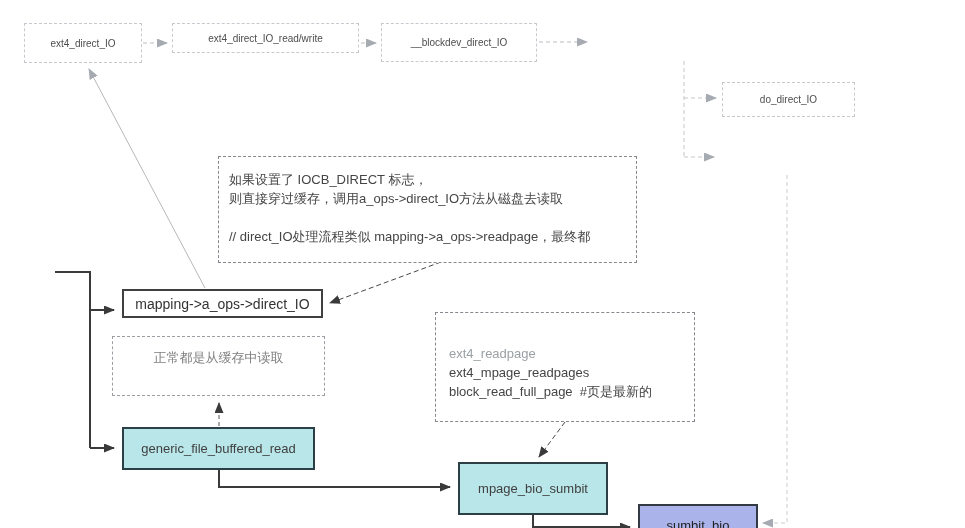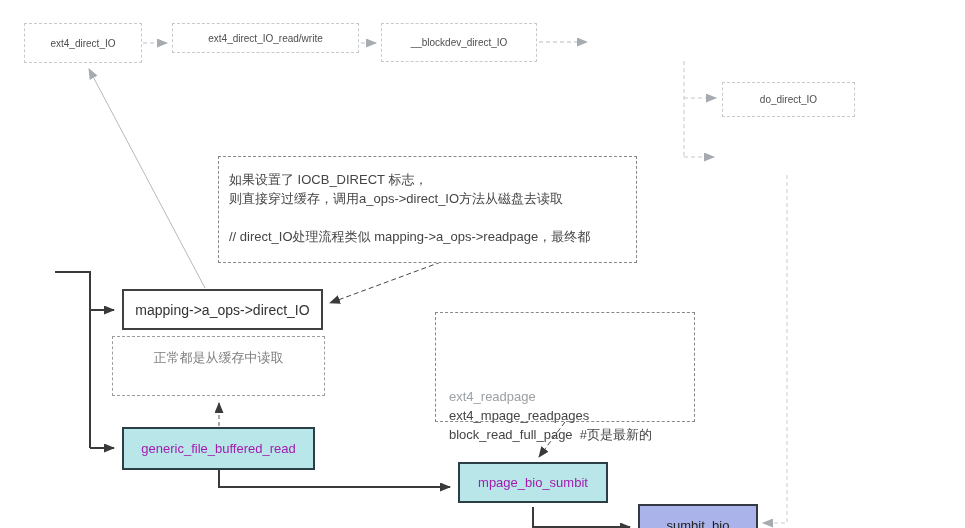--- a/index.html
+++ b/index.html
@@ -12,37 +12,37 @@
     position:absolute;z-index:2;display:flex;align-items:center;justify-content:center;
     box-sizing:border-box;white-space:nowrap;
   }
   .node-dashed{
     border:1px dashed #c6cacf;background:#fff;color:#4d4d4d;font-size:10px;
   }
   .node-solid{
     border:2px solid #404040;background:#fff;color:#333;font-size:14px;
   }
   .node-teal{
-    border:2px solid #2c3e46;background:#b9e6e9;color:#a21caf;font-size:13px;
+    border:2px solid #2c3e46;background:#b9e6e9;color:#404040;font-size:13px;
   }
   .node-purple{
     border:2px solid #333a44;background:#abb3eb;color:#222;font-size:13px;
   }
   .note{
     position:absolute;z-index:2;box-sizing:border-box;background:#fff;
     border:1px dashed #85898e;color:#454545;font-size:13px;line-height:19px;
   }
   .note div{white-space:pre;}
   .note-direct-io{padding:13px 8px 0 10px;}
   .note-cache{
     border-color:#9b9fa4;color:#7f7f7f;text-align:center;
     padding-top:10px;line-height:21px;
   }
   .note-readpage{padding:31px 8px 0 13px;}
-  .dim{color:#9aa0a4;margin-top:43px;}
+  .dim{color:#9aa0a4;}
 </style>
 </head>
 <body>
 
 <div class="canvas">
 
   <svg class="wires" width="965" height="528" viewBox="0 0 965 528">
     <defs>
       <marker id="aDark" markerWidth="11" markerHeight="9" refX="10" refY="4.5" orient="auto" markerUnits="userSpaceOnUse">
         <path d="M0,0 L11,4.5 L0,9 z" fill="#3a3a3a"></path>
@@ -92,39 +92,39 @@
     <span>do_direct_IO</span>
   </div>
 
   <div class="note note-direct-io" style="left:218px;top:156px;width:419px;height:107px;">
     <div>如果设置了 IOCB_DIRECT 标志，</div>
     <div>则直接穿过缓存，调用a_ops-&gt;direct_IO方法从磁盘去读取</div>
     <div style="height:19px;"></div>
     <div>// direct_IO处理流程类似 mapping-&gt;a_ops-&gt;readpage，最终都</div>
   </div>
 
-  <div class="node node-solid" style="left:122px;top:289px;width:201px;height:41px;">
+  <div class="node node-solid" style="left:122px;top:289px;width:201px;height:29px;">
     <span>mapping-&gt;a_ops-&gt;direct_IO</span>
   </div>
 
   <div class="note note-cache" style="left:112px;top:336px;width:213px;height:60px;">
     <div>正常都是从缓存中读取</div>
   </div>
 
   <div class="node node-teal" style="left:122px;top:427px;width:193px;height:43px;">
     <span>generic_file_buffered_read</span>
   </div>
 
   <div class="note note-readpage" style="left:435px;top:312px;width:260px;height:110px;">
     <div class="dim">ext4_readpage</div>
     <div>ext4_mpage_readpages</div>
     <div>block_read_full_page  #页是最新的</div>
   </div>
 
-  <div class="node node-teal" style="left:458px;top:462px;width:150px;height:41px;">
+  <div class="node node-teal" style="left:458px;top:462px;width:150px;height:53px;">
     <span>mpage_bio_sumbit</span>
   </div>
 
   <div class="node node-purple" style="left:638px;top:504px;width:120px;height:42px;">
     <span>sumbit_bio</span>
   </div>
 
 </div>
 
 </body></html>

